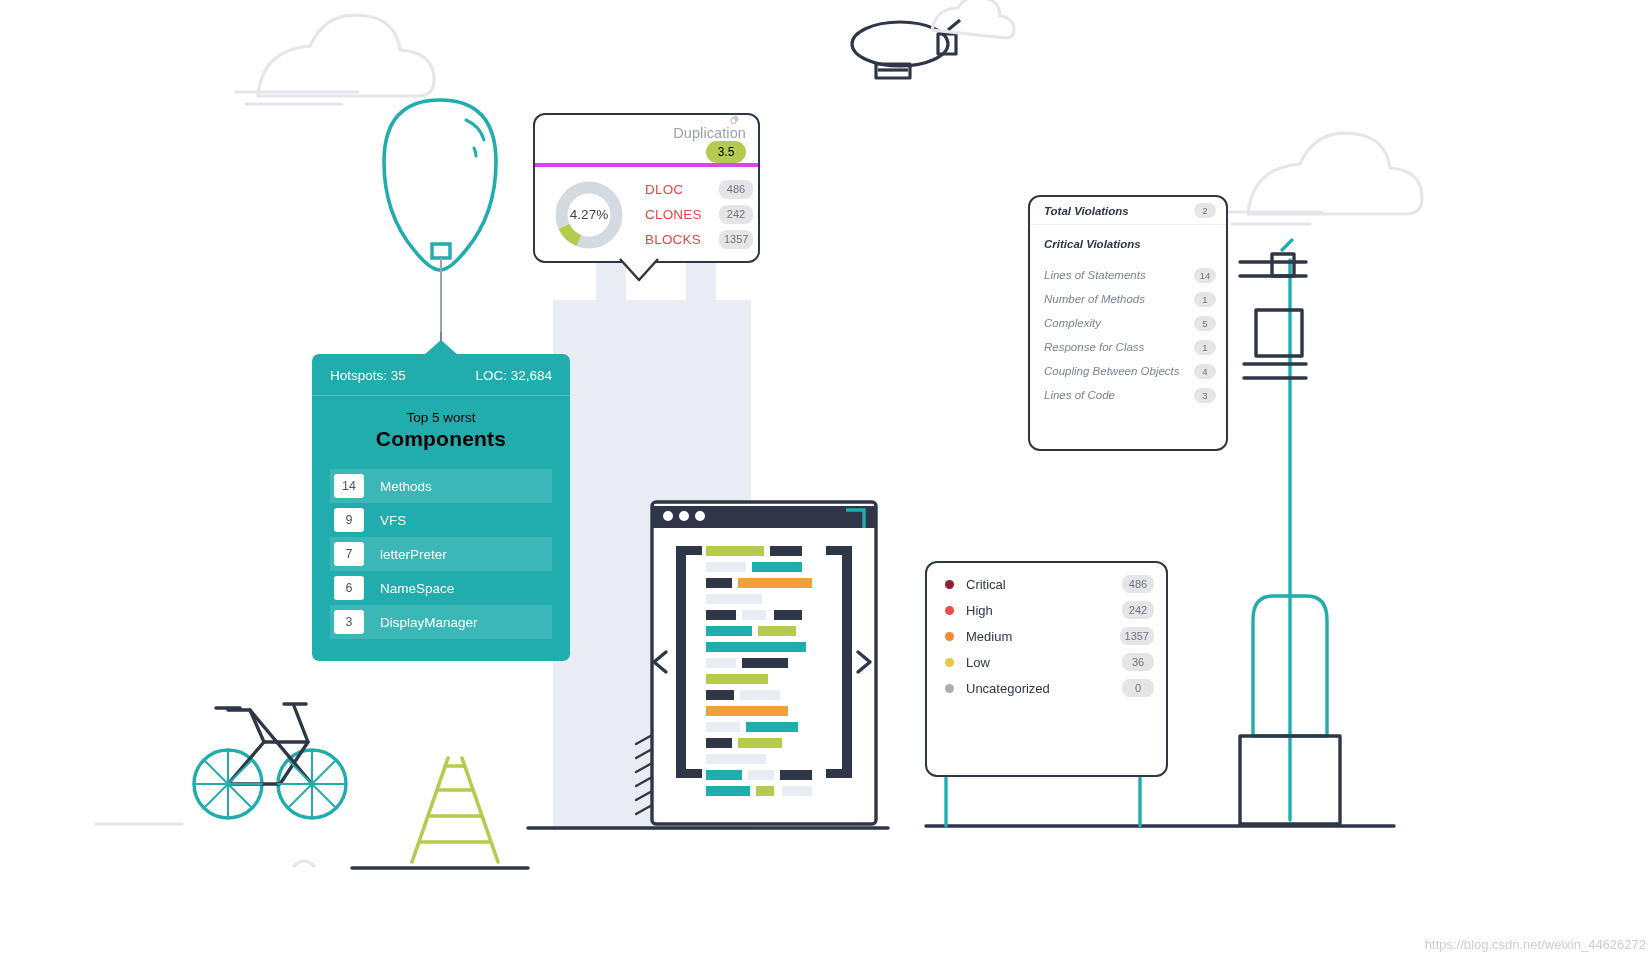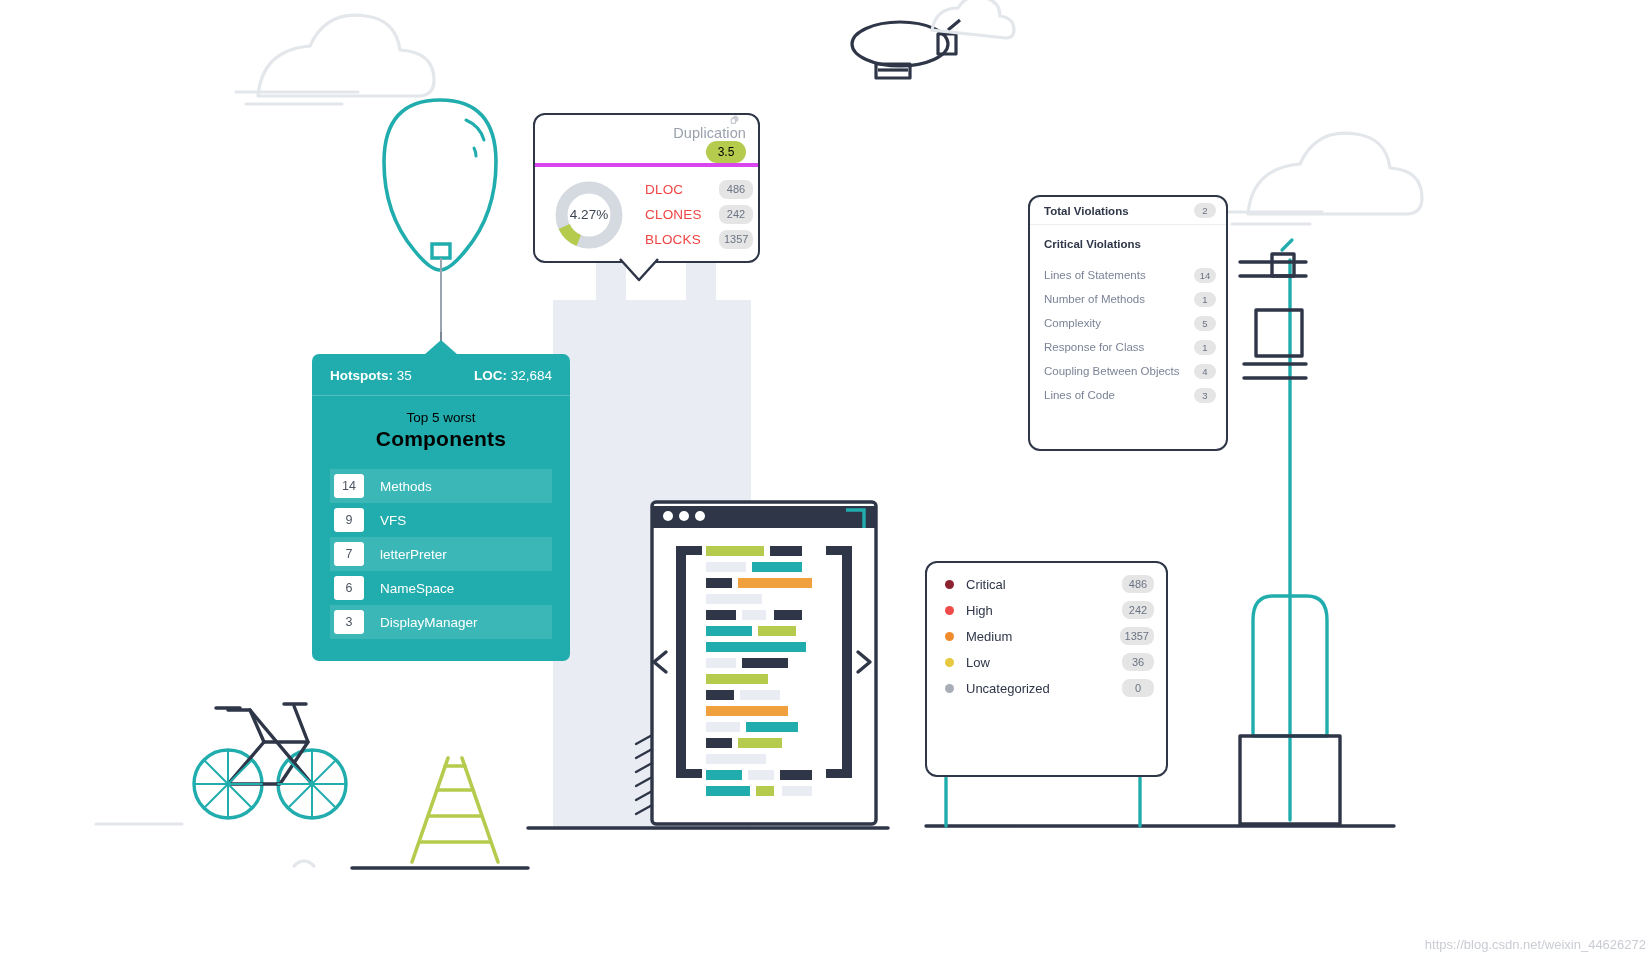--- a/index.html
+++ b/index.html
@@ -70,21 +70,21 @@
   }
   #components .needle {
     position: absolute; left: 128px; top: -22px; width: 2px; height: 22px; background: #7d8694;
   }
   .comp-top {
     display: flex; justify-content: space-between; align-items: center;
     padding: 14px 18px 12px 18px;
     border-bottom: 1px solid rgba(255,255,255,.22);
     color: #ffffff; font-size: 13.5px;
   }
-  .comp-top b { font-weight: 700; }
+  .comp-top b { font-weight: 400; }
   .comp-heading { text-align: center; color: #000000; padding: 14px 0 6px; }
   .comp-heading .sub { font-size: 13.5px; font-weight: 400; }
   .comp-heading .main { font-size: 21px; font-weight: 700; margin-top: 2px; letter-spacing: .2px; }
   .comp-list { margin-top: 12px; }
   .comp-row {
     display: flex; align-items: center; height: 34px; margin: 0 18px;
     padding-left: 4px;
   }
   .comp-row.alt { background: rgba(255,255,255,.12); }
   .comp-num {
@@ -97,21 +97,21 @@
   #metrics { left: 1028px; top: 195px; width: 200px; height: 256px; }
   #metrics .card-head { height: 44px; padding: 0 10px 0 12px; }
   #metrics .card-title { font-size: 12.5px; margin-left: 10px; }
   #metrics .badge {
     background: #21adad; font-size: 11px; width: 34px; height: 19px; line-height: 19px;
   }
   .m-row {
     display: flex; align-items: center; height: 24px; padding: 0 10px 0 14px;
   }
   .m-row.head { height: 28px; border-bottom: 1px solid #eceef2; }
-  .m-row .lbl { font-size: 11.5px; color: #7b8396; }
+  .m-row .lbl { font-size: 11.5px; color: #7b8396; font-style: italic; }
   .m-row.head .lbl { font-size: 11.5px; color: #2e3648; font-weight: 700; }
   .m-row .chip { margin-left: auto; font-size: 9.5px; min-width: 22px; height: 15px; line-height: 15px; padding: 0 4px; }
   .m-gap { height: 7px; }
 
   
   #quality { left: 925px; top: 561px; width: 243px; height: 216px; }
   #quality .card-head { height: 52px; padding: 0 12px 0 16px; }
   #quality .card-title { font-size: 13.5px; margin-left: 12px; }
   #quality .badge {
     background: #21adad; font-size: 12px; width: 38px; height: 22px; line-height: 22px;

